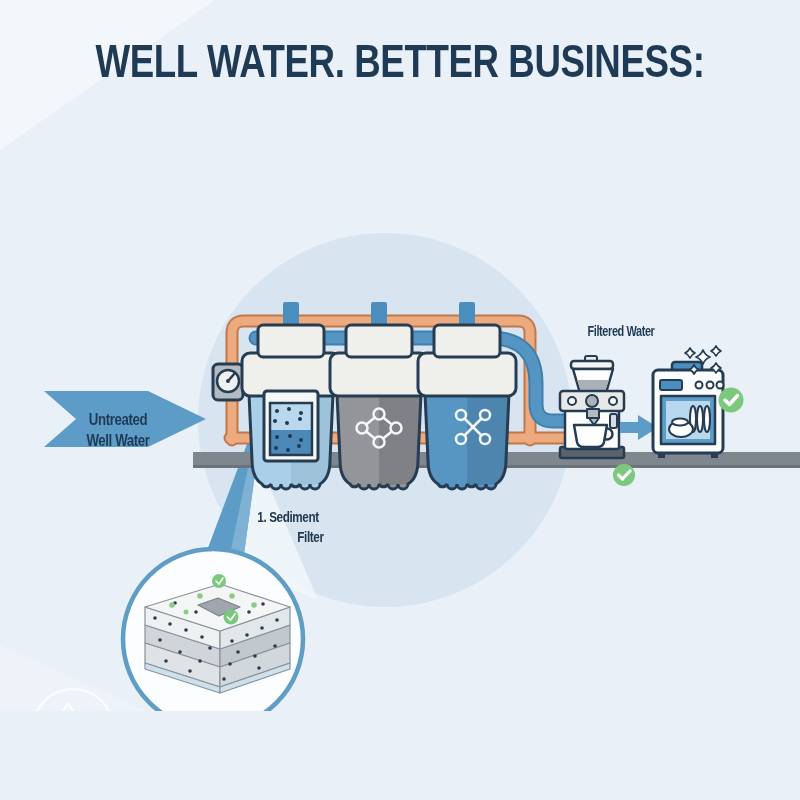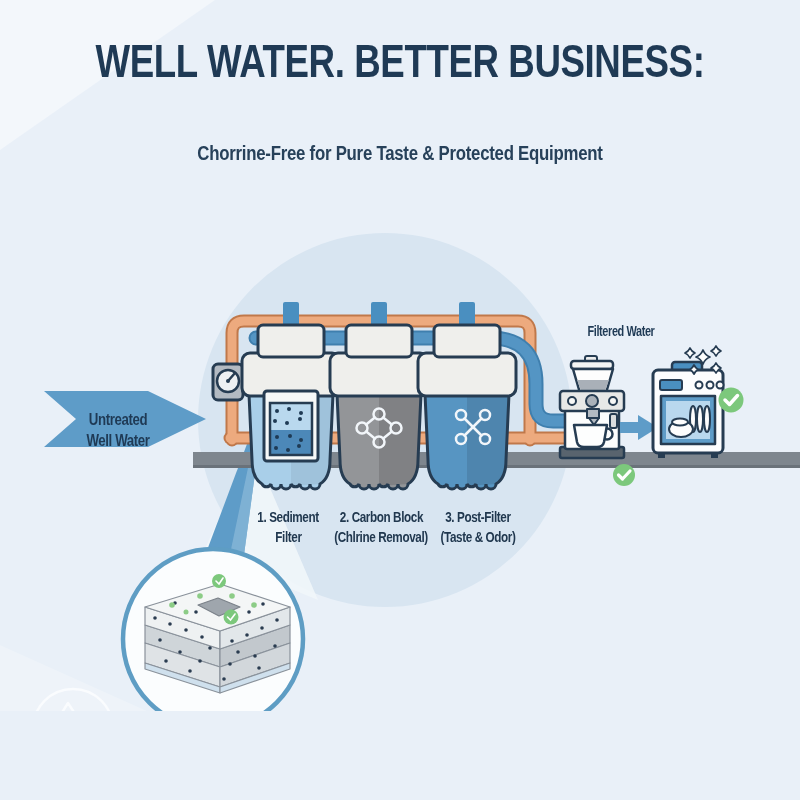--- a/index.html
+++ b/index.html
@@ -8,21 +8,21 @@
   .stage svg{position:absolute;left:0;top:0;}
   .txt{position:absolute;color:#1f3a55;font-weight:700;white-space:nowrap;
        transform:translateX(-50%);text-align:center;}
   .cond{display:inline-block;transform:scaleX(0.78);transform-origin:center;letter-spacing:-0.5px;}
   .cond85{display:inline-block;transform:scaleX(0.84);transform-origin:center;letter-spacing:-0.3px;}
   .title1{left:400px;top:36px;font-size:47px;line-height:50px;}
   .title2{left:400px;top:84px;font-size:48px;line-height:50px;}
   .subtitle{left:400px;top:142px;font-size:20px;color:#27415a;}
   .untreated{left:118px;top:397px;font-size:17px;line-height:21px;margin-top:12px;}
   .filteredlbl{left:621px;top:323px;font-size:14px;}
-  .cap{top:507px;font-size:15px;line-height:20px;color:#21384f;}
+  .cap{top:507px;font-size:15px;line-height:20px;color:#21384f;text-align:right;}
   .cap1{left:288px;} .cap2{left:381px;} .cap3{left:478px;}
 </style>
 </head>
 <body>
 
 <div class="stage">
 
 <svg width="800" height="800" viewBox="0 0 800 800">
 
   <rect x="0" y="0" width="800" height="800" fill="#e9f0f8"></rect>
@@ -249,39 +249,28 @@
     <path d="M72 748 Q90 744 95 727 Q76 729 72 748 Z"></path>
     <path d="M74 746 Q84 738 92 730" stroke-width="1.6"></path>
   </g>
 
   <path fill="#fafcff" d="M757 736 Q760 751 775 755 Q760 759 757 774 Q754 759 739 755 Q754 751 757 736 Z"></path>
 </svg>
 
 <div class="txt title1">
   <span class="cond">WELL WATER. BETTER BUSINESS:</span>
 </div>
-<div class="txt subtitle">
-  <span class="cond85">Chorrine-Free for Pure Taste &amp; Protected Equipment</span>
-</div>
 
 <div class="txt untreated">
   <span class="cond">Untreated</span><br>
   <span class="cond">Well Water</span>
 </div>
 
 <div class="txt filteredlbl">
   <span class="cond">Filtered Water</span>
 </div>
 
 <div class="txt cap cap1">
   <span class="cond">1. Sediment</span><br>
   <span class="cond">Filter</span>
 </div>
-<div class="txt cap cap2">
-  <span class="cond">2. Carbon Block</span><br>
-  <span class="cond">(Chlrine Removal)</span>
-</div>
-<div class="txt cap cap3">
-  <span class="cond">3. Post-Filter</span><br>
-  <span class="cond">(Taste &amp; Odor)</span>
-</div>
 
 </div>
 
 </body></html>

